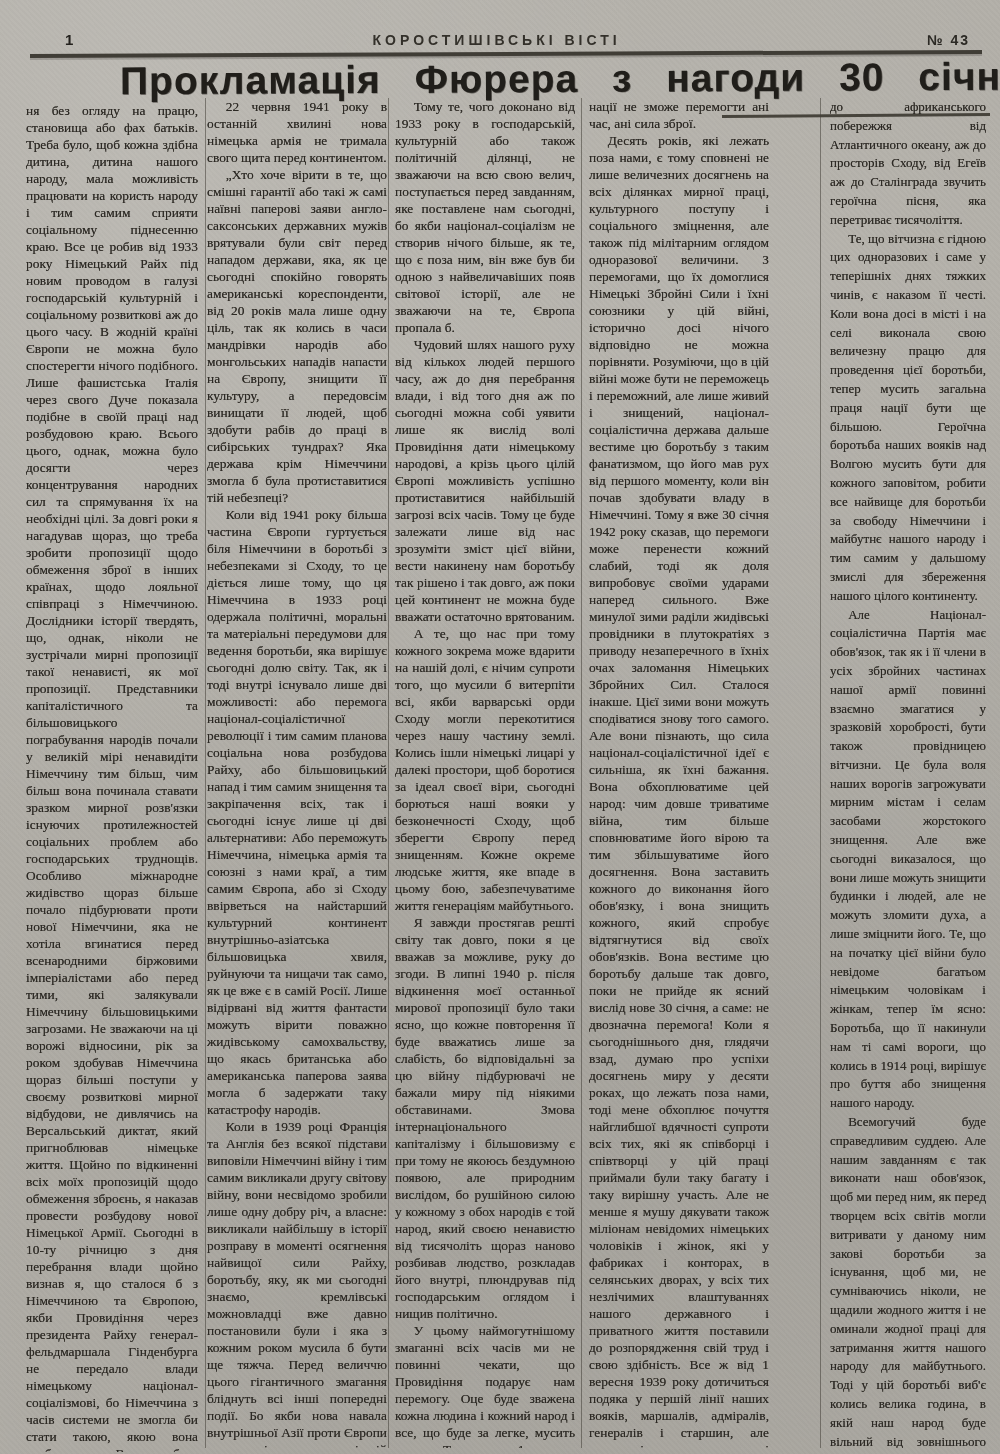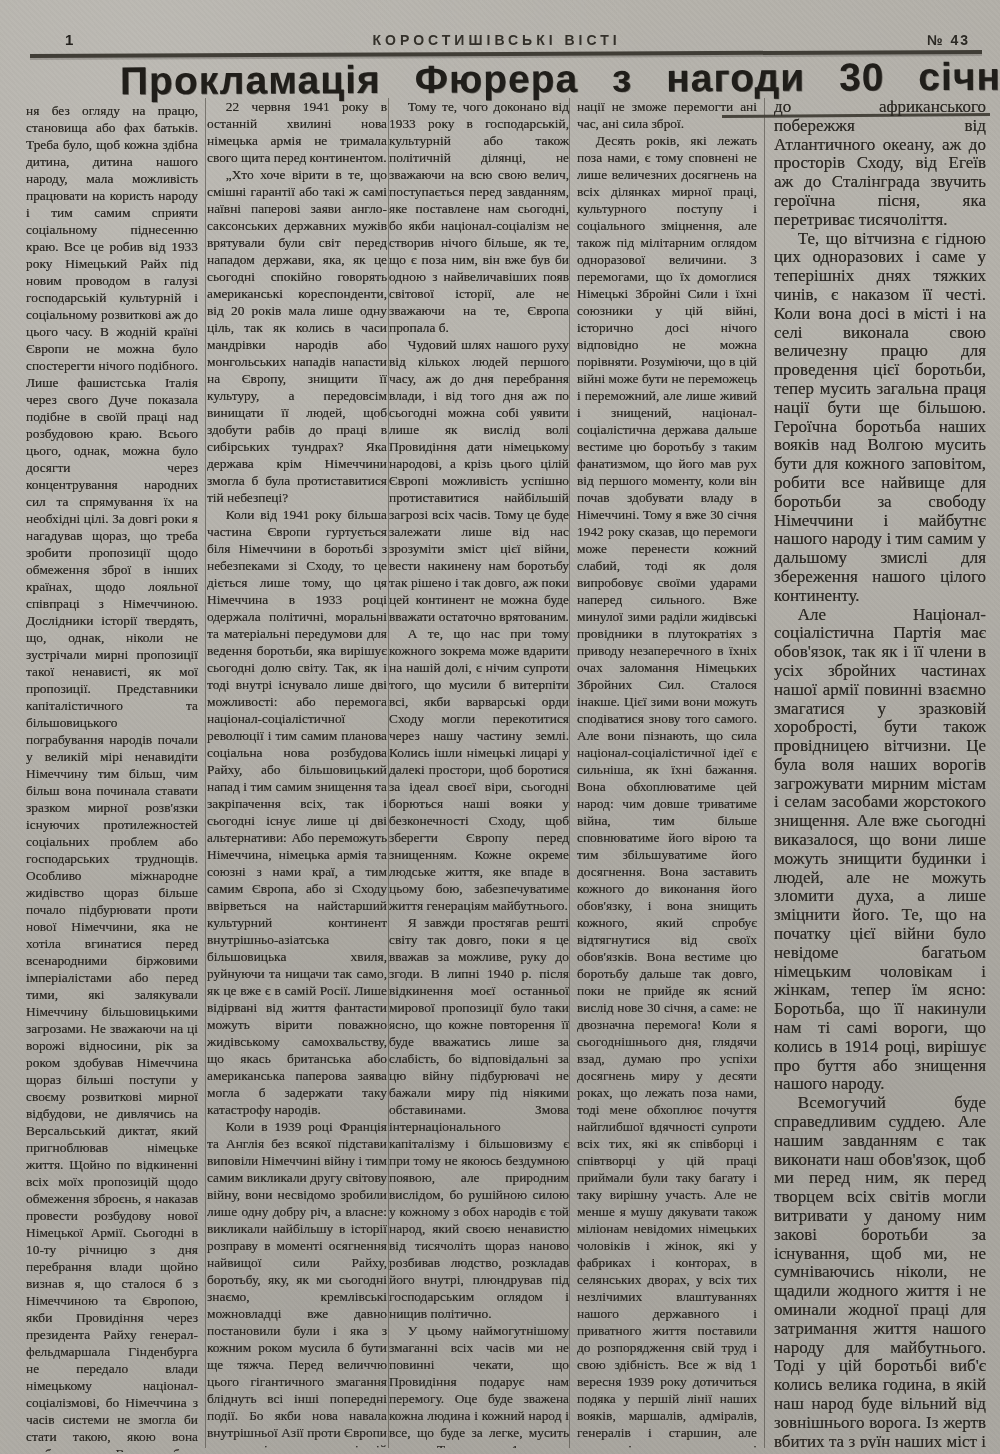--- a/index.html
+++ b/index.html
@@ -59,23 +59,23 @@
   .col{
     overflow:hidden;height:100%;
     font-size:13.4px;line-height:17px;
     text-align:justify;
     color:#2c2924;
     text-shadow:0 0 0.5px rgba(44,41,36,0.7);
   }
   .col + .col{border-left:1px solid rgba(66,62,54,0.55);}
   .c1{width:172px;padding-right:7px;padding-top:4px;}
   .c2{width:180px;padding:0 1px;}
-  .c3{width:180px;padding:0 0;}
+  .c3{width:180px;padding:0 6px;}
   .c4{width:180px;padding:0 7px;}
-  .c5{flex:1;padding:0 6px 0 9px;font-size:17px;line-height:18.8px;}
+  .c5{flex:1;padding:0 6px 0 9px;font-size:13px;line-height:18.8px;margin-left:44px;}
   .para{margin:0;text-indent:1.4em;}
   .para.noindent{text-indent:0;}
 </style>
 </head>
 <body>
 
 <div class="page">
 
   <div class="hdr">
     <span class="pageno">1</span>

